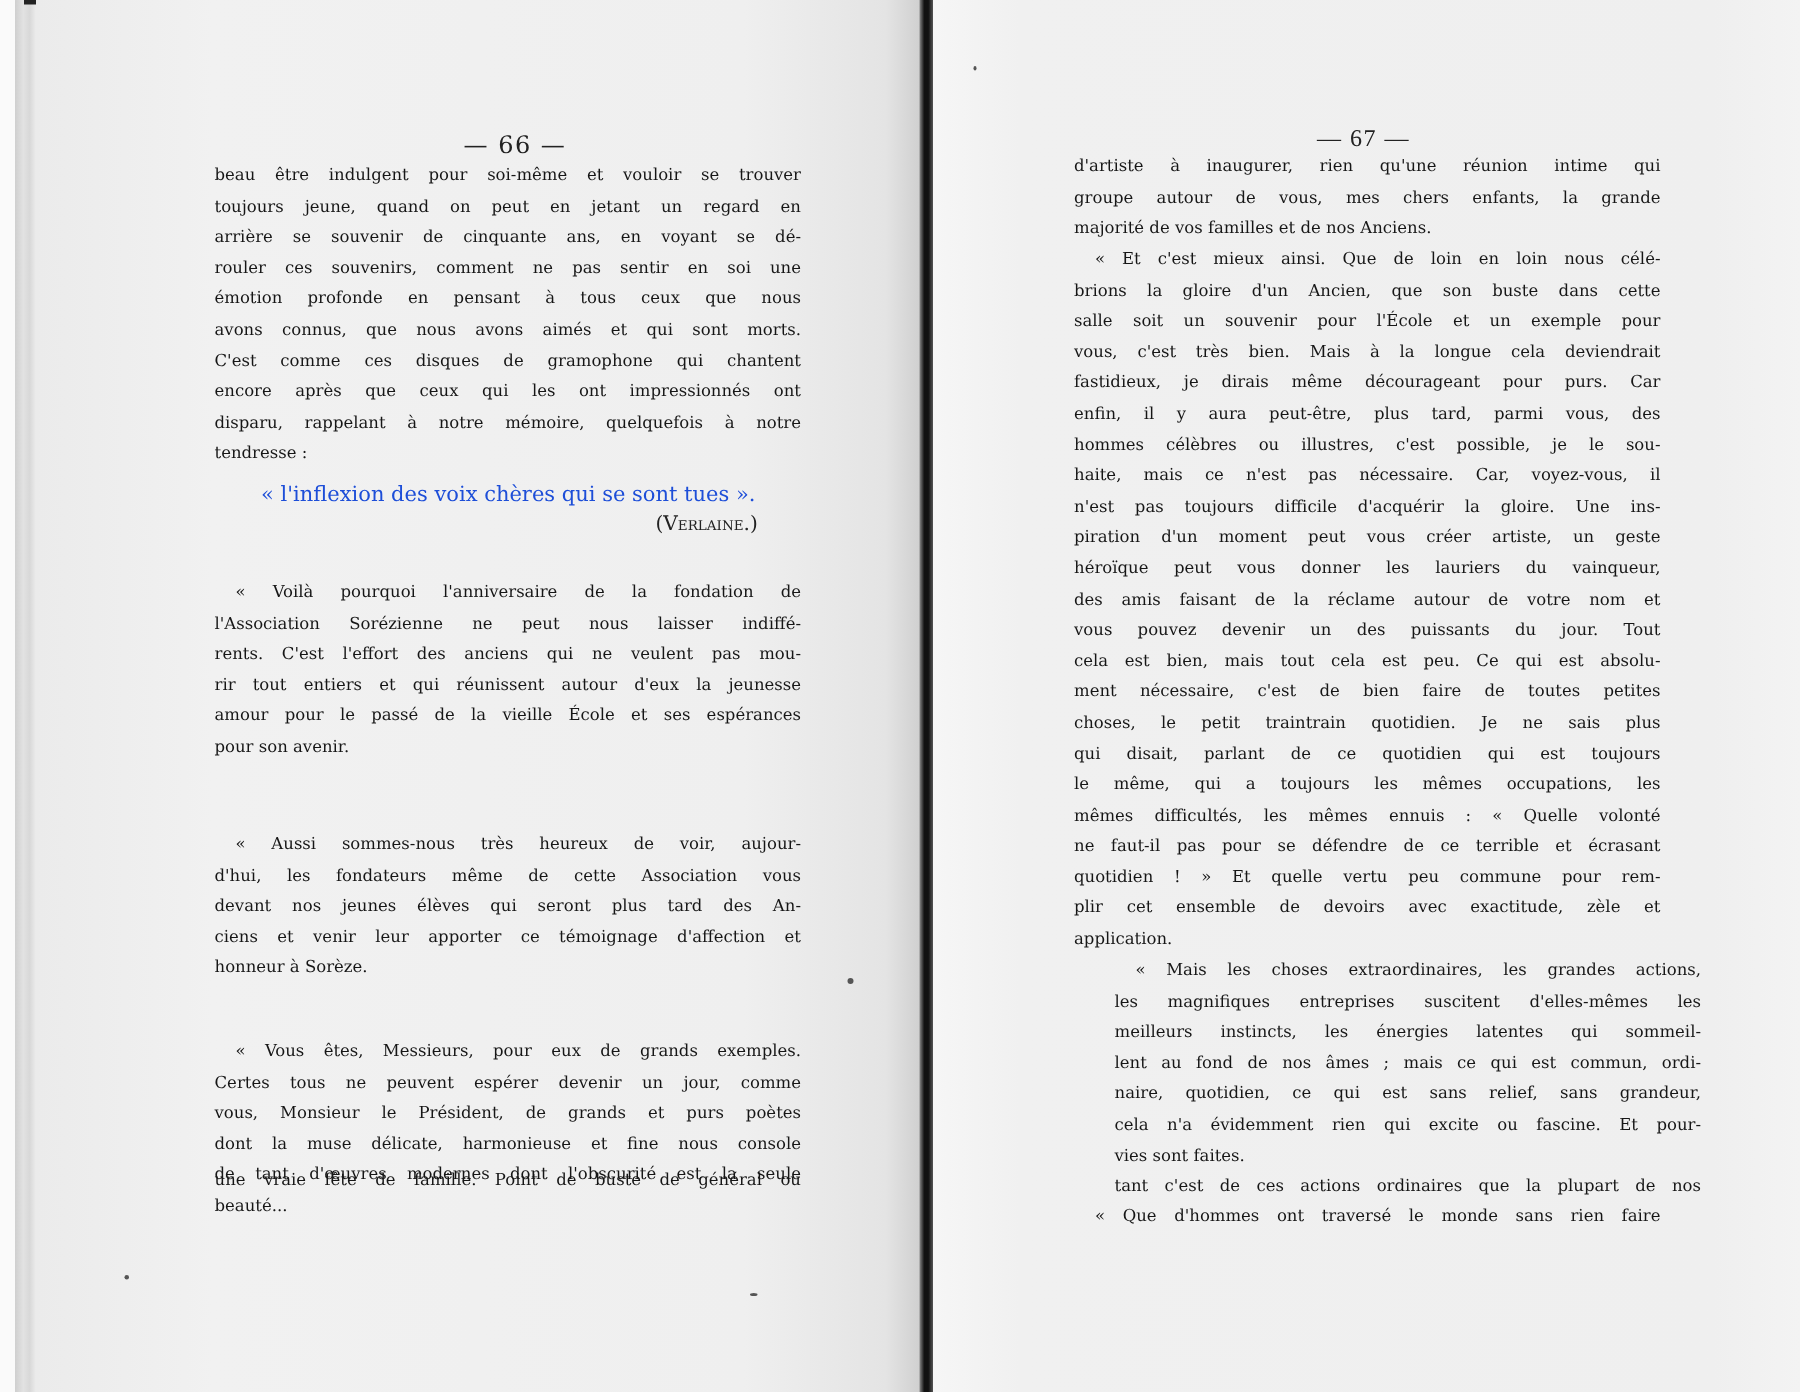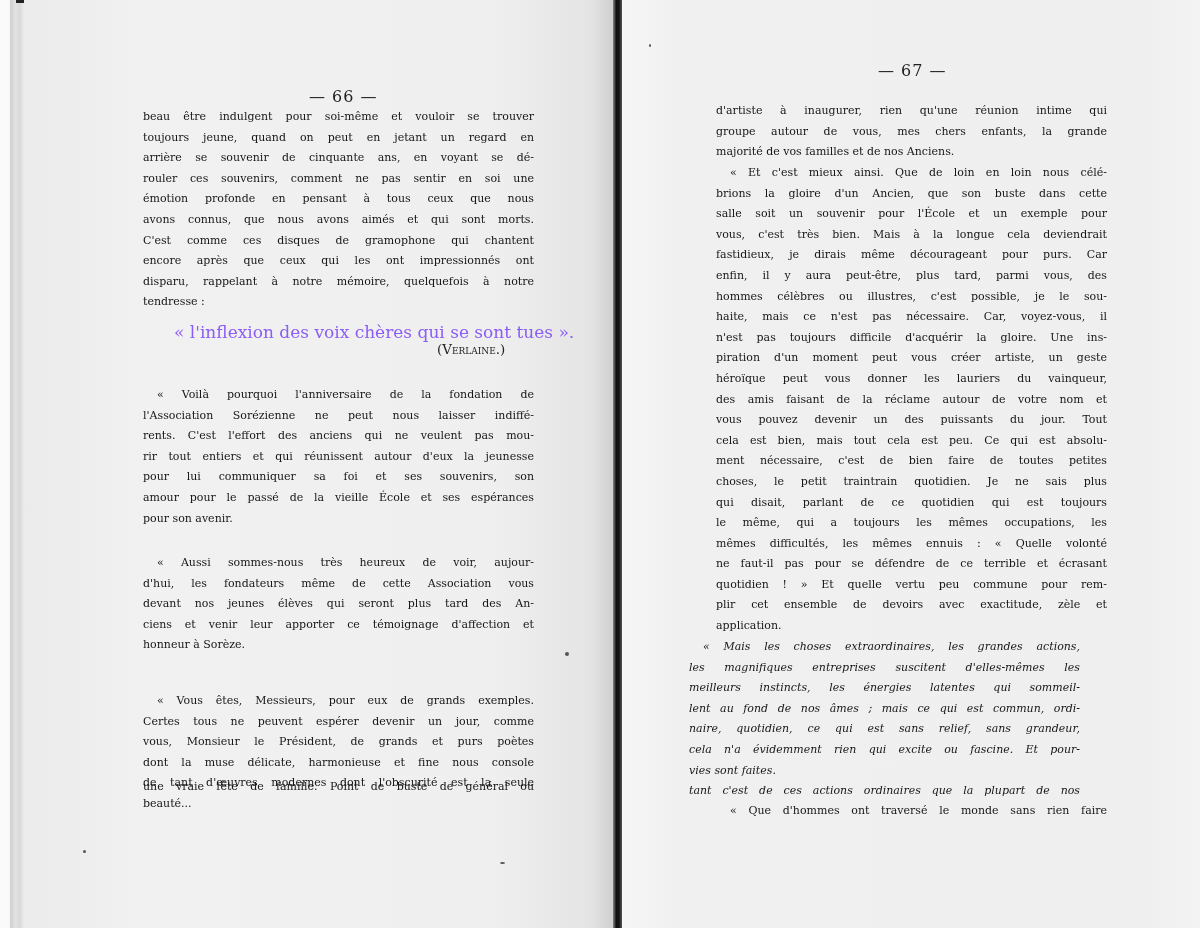--- a/index.html
+++ b/index.html
@@ -34,21 +34,21 @@
     position: absolute; font-size: 16px; letter-spacing: 1px; color: #222;
   }
   .text-block {
     position: absolute; font-size: 11px; line-height: 20.6px;
     text-align: justify; color: #161616;
   }
   .line { display: block; height: 20.6px; white-space: nowrap; text-align-last: justify; }
   .line.last { text-align-last: left; }
   .line.indent { padding-left: 14px; }
   .quote {
-    position: absolute; font-size: 17px; color: #8b5cf6; text-align: right;
+    position: absolute; font-size: 14px; color: #1d4ed8; text-align: right;
   }
   .attrib { position: absolute; font-size: 13.4px; color: #222; font-variant: small-caps; }
   .speck { position: absolute; background: #555; border-radius: 50%; }
 </style>
 </head>
 <body>
 
 <div class="left-edge"></div>
 <div class="left-edge-line"></div>
 <div class="top-dark"></div>
@@ -71,21 +71,20 @@
     <span class="line">disparu, rappelant à notre mémoire, quelquefois à notre</span>
     <span class="line last">tendresse :</span>
   </div>
 <div class="quote" style="left:174px; top:322px;">« l'inflexion des voix chères qui se sont tues ».</div>
 <div class="attrib" style="left:437px; top:342px;">(Verlaine.)</div>
 <div class="text-block" style="left:143px; top:385px; width:391px;" id="lp2">
     <span class="line indent">« Voilà pourquoi l'anniversaire de la fondation de</span>
     <span class="line">l'Association Sorézienne ne peut nous laisser indiffé-</span>
     <span class="line">rents. C'est l'effort des anciens qui ne veulent pas mou-</span>
     <span class="line">rir tout entiers et qui réunissent autour d'eux la jeunesse</span>
-    <span class="line">pour lui communiquer sa foi et ses souvenirs, son</span>
     <span class="line">amour pour le passé de la vieille École et ses espérances</span>
     <span class="line last">pour son avenir.</span>
   </div>
 <div class="text-block" style="left:143px; top:529px; width:391px;margin-top:24px;" id="lp3">
     <span class="line indent">« Aussi sommes-nous très heureux de voir, aujour-</span>
     <span class="line">d'hui, les fondateurs même de cette Association vous</span>
     <span class="line">devant nos jeunes élèves qui seront plus tard des An-</span>
     <span class="line">ciens et venir leur apporter ce témoignage d'affection et</span>
     <span class="line last">honneur à Sorèze.</span>
   </div>
@@ -94,21 +93,21 @@
     <span class="line">Certes tous ne peuvent espérer devenir un jour, comme</span>
     <span class="line">vous, Monsieur le Président, de grands et purs poètes</span>
     <span class="line">dont la muse délicate, harmonieuse et fine nous console</span>
     <span class="line">de tant d'œuvres modernes dont l'obscurité est la seule</span>
     <span class="line last">beauté...</span>
   </div>
 <div class="text-block" style="left:143px; top:777px; width:391px;" id="lp5">
     <span class="line">une vraie fête de famille. Point de buste de général ou</span>
   </div>
 
-<div class="folio" style="left:878px; top:61px;">— 67 —</div>
+<div class="folio" style="left:878px; top:84px;font-family:Liberation Serif, serif;">— 67 —</div>
 
 <div class="text-block" style="left:716px; top:101px; width:391px;" id="rp1">
     <span class="line">d'artiste à inaugurer, rien qu'une réunion intime qui</span>
     <span class="line">groupe autour de vous, mes chers enfants, la grande</span>
     <span class="line last">majorité de vos familles et de nos Anciens.</span>
   </div>
 <div class="text-block" style="left:716px; top:163px; width:391px;" id="rp2">
     <span class="line indent">« Et c'est mieux ainsi. Que de loin en loin nous célé-</span>
     <span class="line">brions la gloire d'un Ancien, que son buste dans cette</span>
     <span class="line">salle soit un souvenir pour l'École et un exemple pour</span>
@@ -126,21 +125,21 @@
     <span class="line">ment nécessaire, c'est de bien faire de toutes petites</span>
     <span class="line">choses, le petit traintrain quotidien. Je ne sais plus</span>
     <span class="line">qui disait, parlant de ce quotidien qui est toujours</span>
     <span class="line">le même, qui a toujours les mêmes occupations, les</span>
     <span class="line">mêmes difficultés, les mêmes ennuis : « Quelle volonté</span>
     <span class="line">ne faut-il pas pour se défendre de ce terrible et écrasant</span>
     <span class="line">quotidien ! » Et quelle vertu peu commune pour rem-</span>
     <span class="line">plir cet ensemble de devoirs avec exactitude, zèle et</span>
     <span class="line last">application.</span>
   </div>
-<div class="text-block" style="left:689px; top:637px; width:391px;font-style:italic;" id="rp3">
+<div class="text-block" style="left:743px; top:637px; width:391px;" id="rp3">
     <span class="line indent">« Mais les choses extraordinaires, les grandes actions,</span>
     <span class="line">les magnifiques entreprises suscitent d'elles-mêmes les</span>
     <span class="line">meilleurs instincts, les énergies latentes qui sommeil-</span>
     <span class="line">lent au fond de nos âmes ; mais ce qui est commun, ordi-</span>
     <span class="line">naire, quotidien, ce qui est sans relief, sans grandeur,</span>
     <span class="line">cela n'a évidemment rien qui excite ou fascine. Et pour-</span>
     <span class="line last">vies sont faites.</span>
     <span class="line">tant c'est de ces actions ordinaires que la plupart de nos</span>
   </div>
 <div class="text-block" style="left:716px; top:801px; width:391px;" id="rp4">

